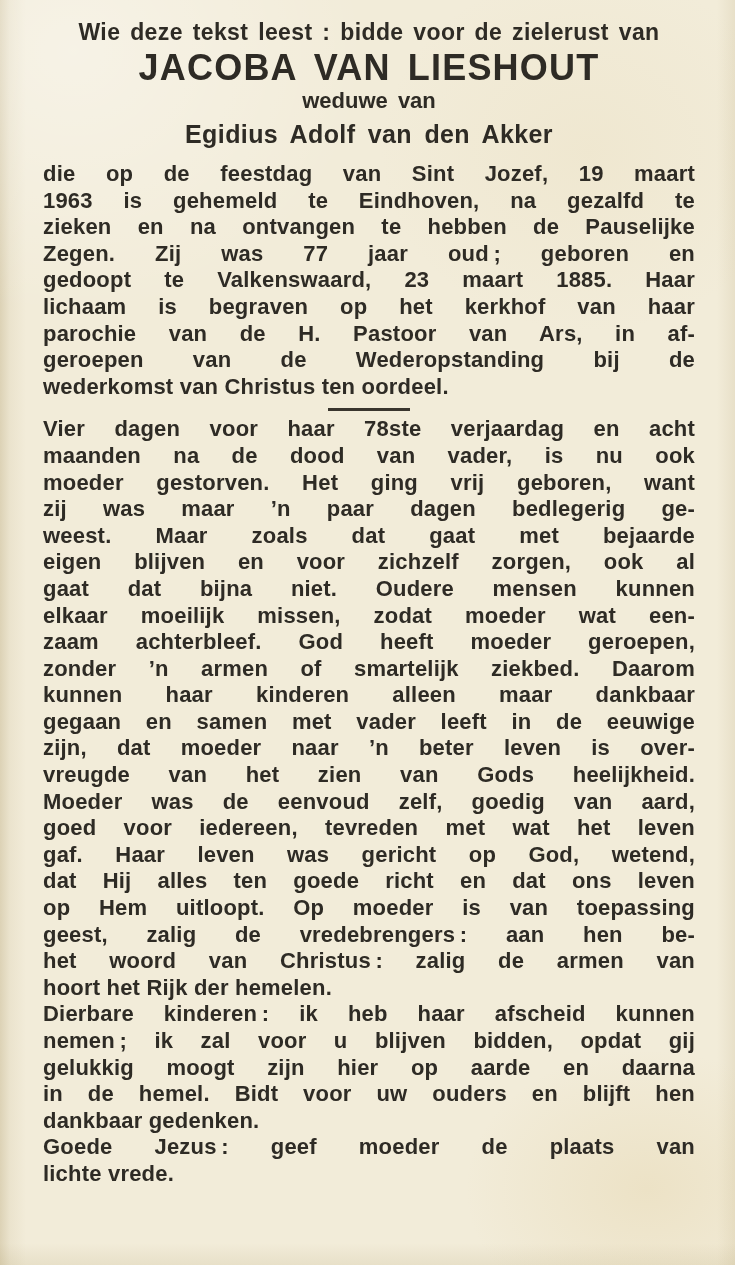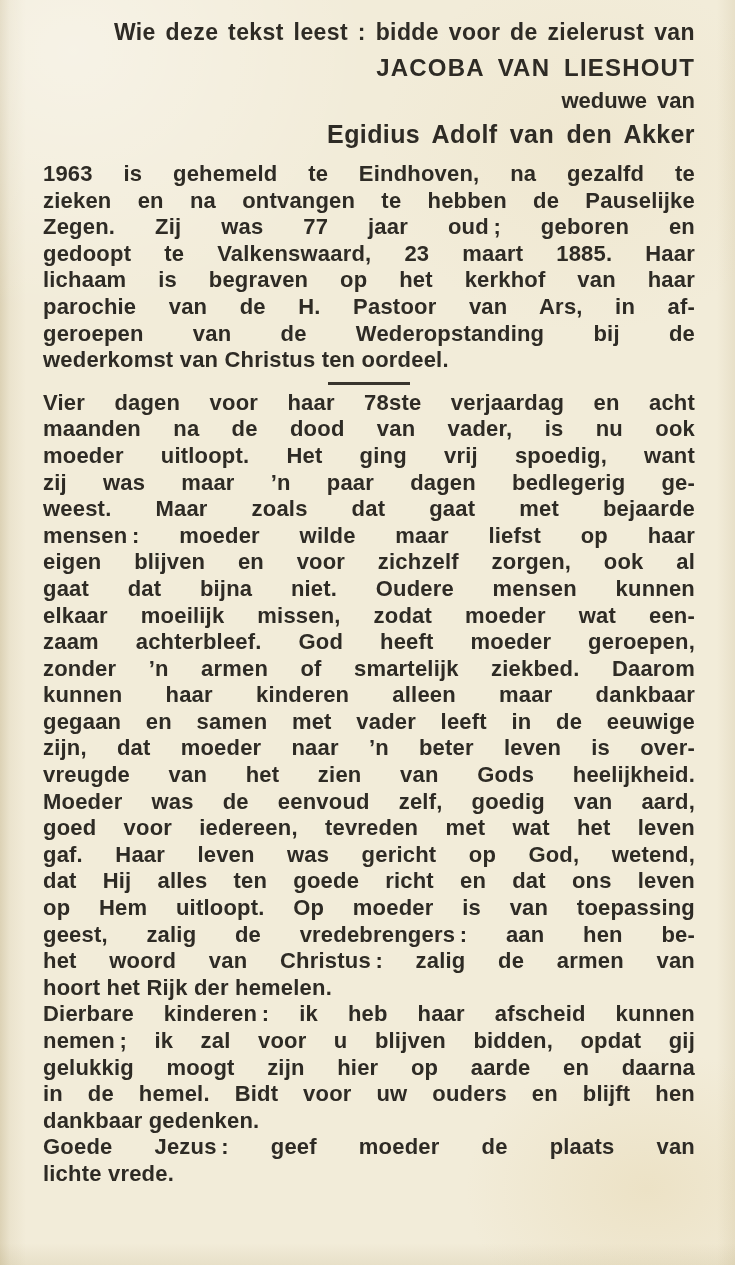--- a/index.html
+++ b/index.html
@@ -19,31 +19,31 @@
       radial-gradient(ellipse 300px 260px at 80% 12%, rgba(215,190,130,0.10), rgba(215,190,130,0) 70%),
       radial-gradient(ellipse 420px 380px at 10% 4%, rgba(255,255,255,0.35), rgba(255,255,255,0) 70%),
       linear-gradient(to right, rgba(170,150,100,0.30) 0px, rgba(170,150,100,0.10) 10px, rgba(170,150,100,0) 26px),
       linear-gradient(to left, rgba(170,150,100,0.14) 0px, rgba(170,150,100,0) 18px),
       linear-gradient(to top, rgba(170,150,100,0.14) 0px, rgba(170,150,100,0) 22px),
       #f2ecd9;
     color: #2e2b25;
     font-family: "Liberation Sans", "DejaVu Sans", sans-serif;
     overflow: hidden;
   }
-  .card-header { text-align: right; }
+  .card-header { text-align: center; }
   .intro {
     font-size: 23px;
     line-height: 28px;
     font-weight: 700;
     letter-spacing: 0.4px;
     word-spacing: 3px;
   }
   .name {
     margin: 6px 0 0 0;
-    font-size: 24px;
+    font-size: 36px;
     line-height: 32px;
     font-weight: 700;
     letter-spacing: 1.2px;
     word-spacing: 6px;
   }
   .relation {
     margin-top: 4px;
     font-size: 22px;
     line-height: 26px;
     font-weight: 700;
@@ -84,39 +84,39 @@
 <div class="card">
   <header class="card-header">
     <div class="intro">Wie deze tekst leest : bidde voor de zielerust van</div>
     <h1 class="name">JACOBA VAN LIESHOUT</h1>
     <div class="relation">weduwe van</div>
     <h2 class="spouse">Egidius Adolf van den Akker</h2>
   </header>
 
   <section class="body-text">
     <div class="paragraph">
+        <div class="line">die op de feestdag van Sint Jozef, 19 maart</div>
         <div class="line">1963 is gehemeld te Eindhoven, na gezalfd te</div>
         <div class="line">zieken en na ontvangen te hebben de Pauselijke</div>
         <div class="line">Zegen. Zij was 77 jaar oud ; geboren en</div>
         <div class="line">gedoopt te Valkenswaard, 23 maart 1885. Haar</div>
         <div class="line">lichaam is begraven op het kerkhof van haar</div>
         <div class="line">parochie van de H. Pastoor van Ars, in af-</div>
         <div class="line">geroepen van de Wederopstanding bij de</div>
         <div class="line last-left">wederkomst van Christus ten oordeel.</div>
       </div>
 
     <hr class="divider">
 
     <div class="paragraph">
         <div class="line">Vier dagen voor haar 78ste verjaardag en acht</div>
         <div class="line">maanden na de dood van vader, is nu ook</div>
-        <div class="line">moeder uitloopt. Het ging vrij spoedig, want</div>
+        <div class="line">moeder gestorven. Het ging vrij geboren, want</div>
         <div class="line">zij was maar ’n paar dagen bedlegerig ge-</div>
         <div class="line">weest. Maar zoals dat gaat met bejaarde</div>
-        <div class="line">mensen : moeder wilde maar liefst op haar</div>
         <div class="line">eigen blijven en voor zichzelf zorgen, ook al</div>
         <div class="line">gaat dat bijna niet. Oudere mensen kunnen</div>
         <div class="line">elkaar moeilijk missen, zodat moeder wat een-</div>
         <div class="line">zaam achterbleef. God heeft moeder geroepen,</div>
         <div class="line">zonder ’n armen of smartelijk ziekbed. Daarom</div>
         <div class="line">kunnen haar kinderen alleen maar dankbaar</div>
         <div class="line">gegaan en samen met vader leeft in de eeuwige</div>
         <div class="line">zijn, dat moeder naar ’n beter leven is over-</div>
         <div class="line">vreugde van het zien van Gods heelijkheid.</div>
         <div class="line">Moeder was de eenvoud zelf, goedig van aard,</div>

